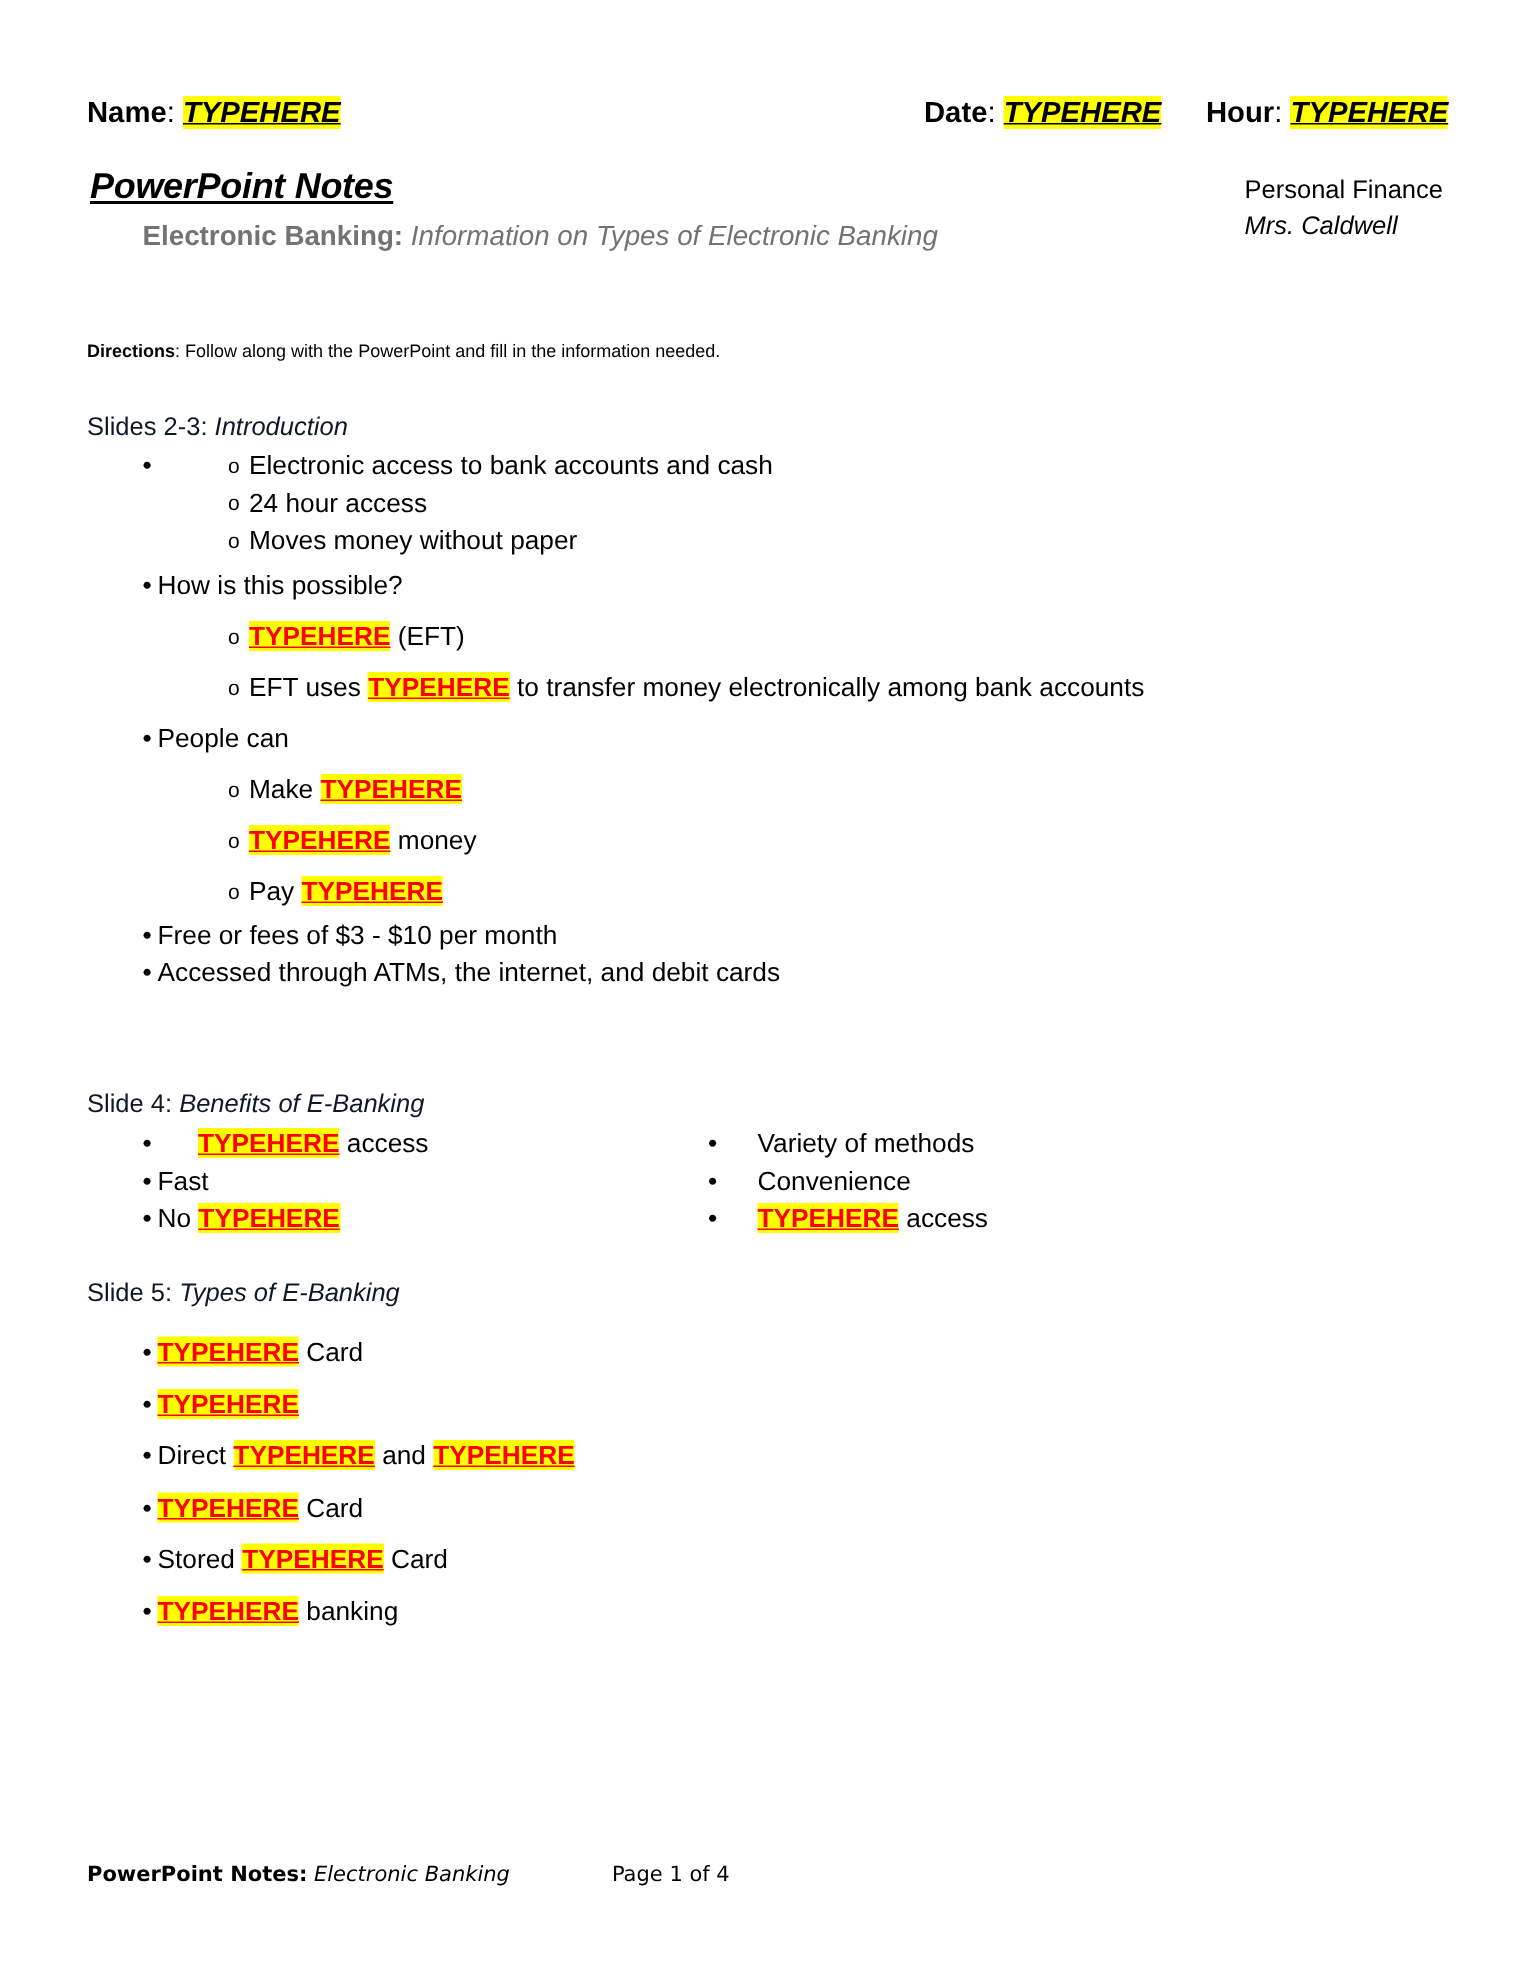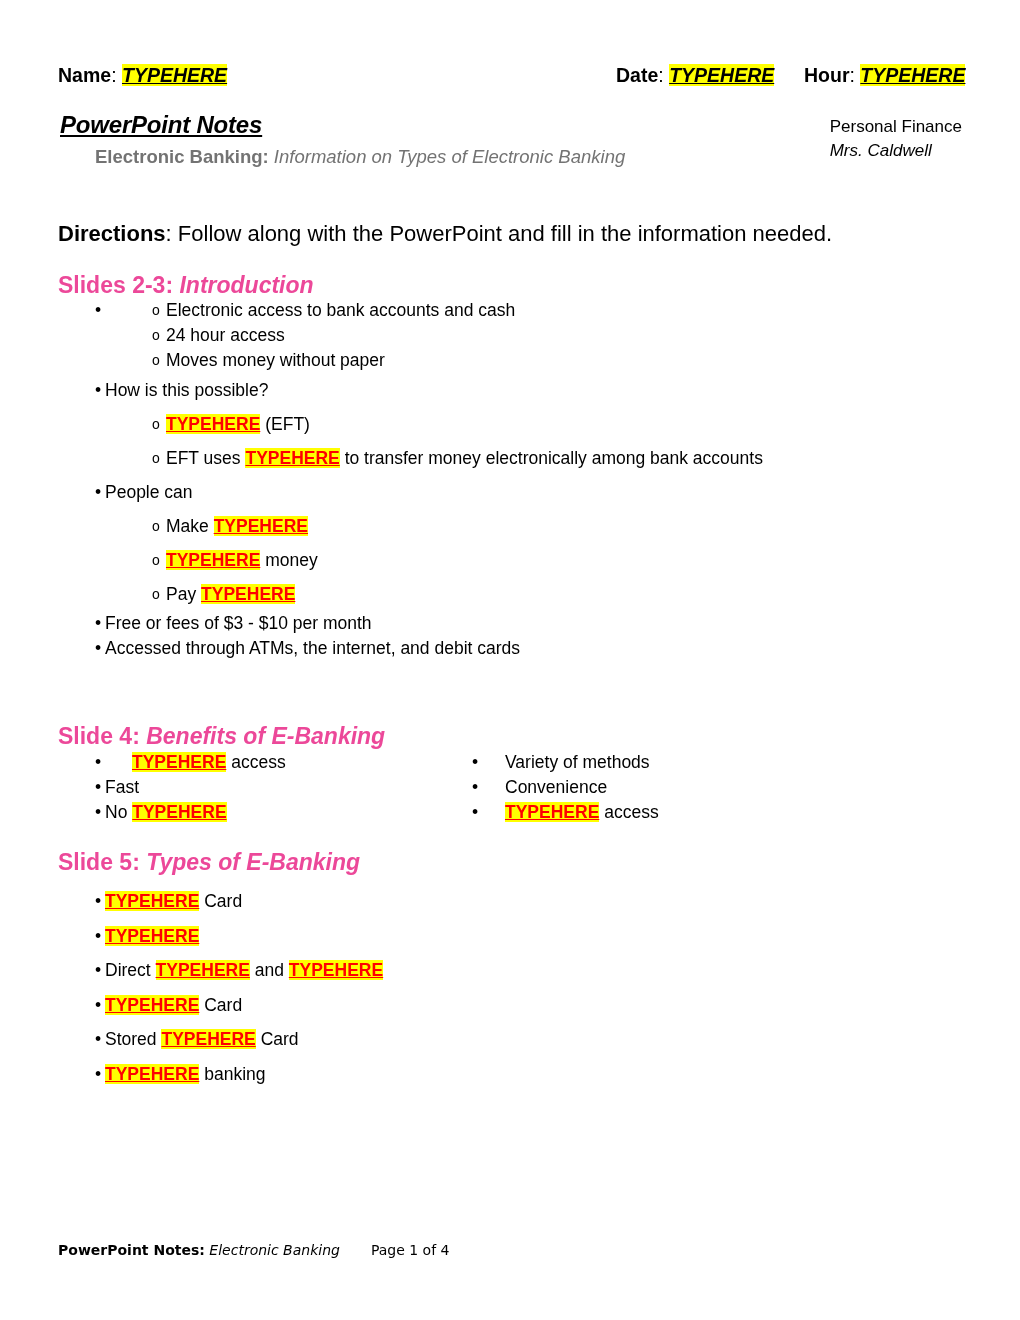--- a/index.html
+++ b/index.html
@@ -84,32 +84,32 @@
     line-height: 24px;
   }
   .masthead-right .course { display: block; }
   .masthead-right .teacher { display: block; font-style: italic; }
 
   
   .directions {
     position: absolute;
     top: 222px;
     left: 58px;
-    font-size: 22px;
+    font-size: 12px;
     line-height: 24px;
     white-space: nowrap;
     text-align: right;
   }
 
   .section-head {
     position: absolute;
     left: 58px;
-    color: #ec4899;
-    font-size: 23px;
-    font-weight: bold;
+    color: #0f172a;
+    font-size: 17px;
+    font-weight: normal;
     line-height: 26px;
     white-space: nowrap;
   }
   .section-head .topic { font-style: italic; }
 
   .blk { position: absolute; left: 0; width: 1020px; }
 
   .li {
     position: relative;
     font-size: 17.5px;
@@ -146,21 +146,21 @@
     position: absolute;
     top: 1240px;
     left: 58px;
     font-family: "DejaVu Sans", sans-serif;
     font-size: 14px;
     line-height: 20px;
     white-space: nowrap;
   }
   .footer .f-title { font-weight: bold; }
   .footer .f-sub { font-style: italic; }
-  .footer .f-page { display: inline-block; margin-left: 31px; text-align: right; }
+  .footer .f-page { display: inline-block; margin-left: 68px; text-align: right; }
 </style>
 </head>
 <body>
 
 <div class="page">
 
   <div class="id-row">
     <span class="id-name"><span class="id-label">Name</span><span>: </span><span class="hl-black">TYPEHERE</span></span>
 
     <span class="id-date"><span class="id-label">Date</span><span>: </span><span class="hl-black">TYPEHERE</span></span>

